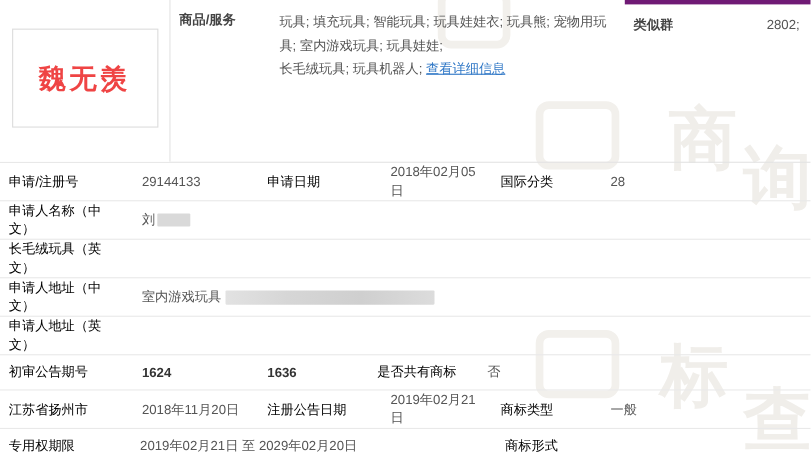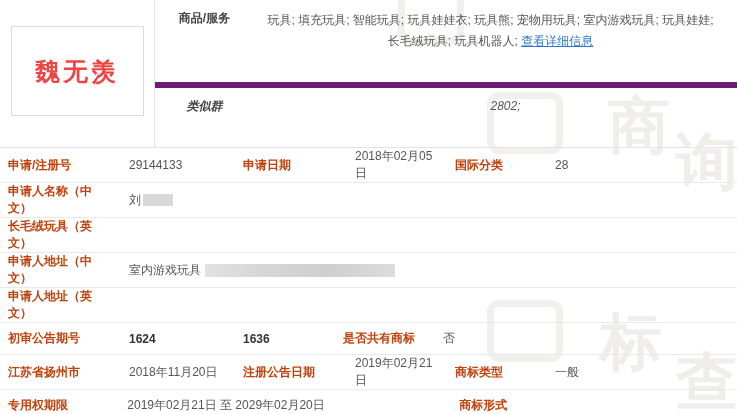--- a/index.html
+++ b/index.html
@@ -72,33 +72,31 @@
   .logo-text {
     font-family: "Liberation Serif", serif;
     font-weight: bold;
     font-size: 25px;
     letter-spacing: 3px;
     color: #ef4444;
   }
   .top-fields {
     flex: 1;
     display: flex;
-    flex-direction: column;
-    text-align: center;
+    flex-direction: row;
   }
   .field-row {
     display: flex;
   }
   .fr-goods {
     height: 86px;
   }
   .fr-sim {
     height: 61px;
-    border-top: 6px solid #701a75;
-    font-style: italic;
+    border-top: 4px solid #701a75;
   }
   .lbl {
     width: 91px;
     box-sizing: border-box;
     padding: 10px 0 0 8px;
     font-weight: bold;
     color: #444444;
     font-size: 12px;
   }
   .val {
@@ -129,22 +127,22 @@
   }
   .row:last-child { border-bottom: none; }
   .cell {
     box-sizing: border-box;
     display: flex;
     align-items: center;
     padding: 0 8px;
     font-size: 12px;
   }
   .c-label {
-    font-weight: bold;
-    color: #c2410c;
+    font-weight: normal;
+    color: #000000;
   }
   .c-value {
     color: #555555;
   }
   .c1 { width: 121px; }
   .c2 { width: 114px; }
   .c3 { width: 112px; }
   .c4 { width: 100px; }
   .c5 { width: 100px; }
   .c6 { width: 190px; }

